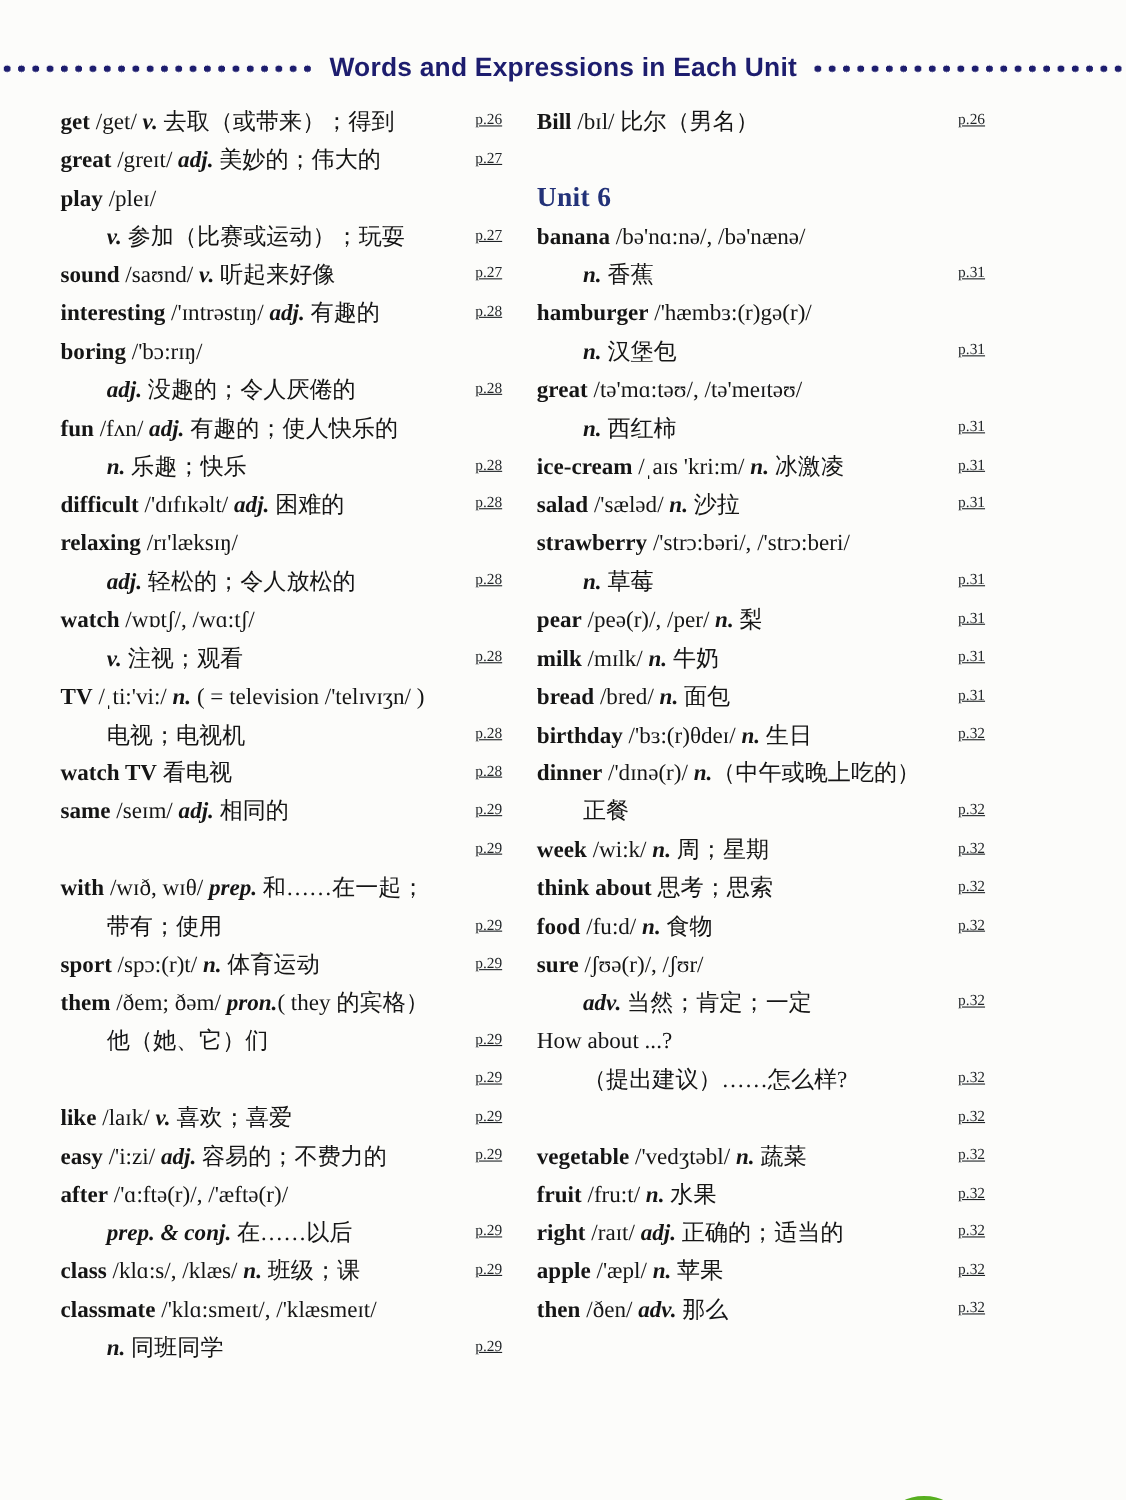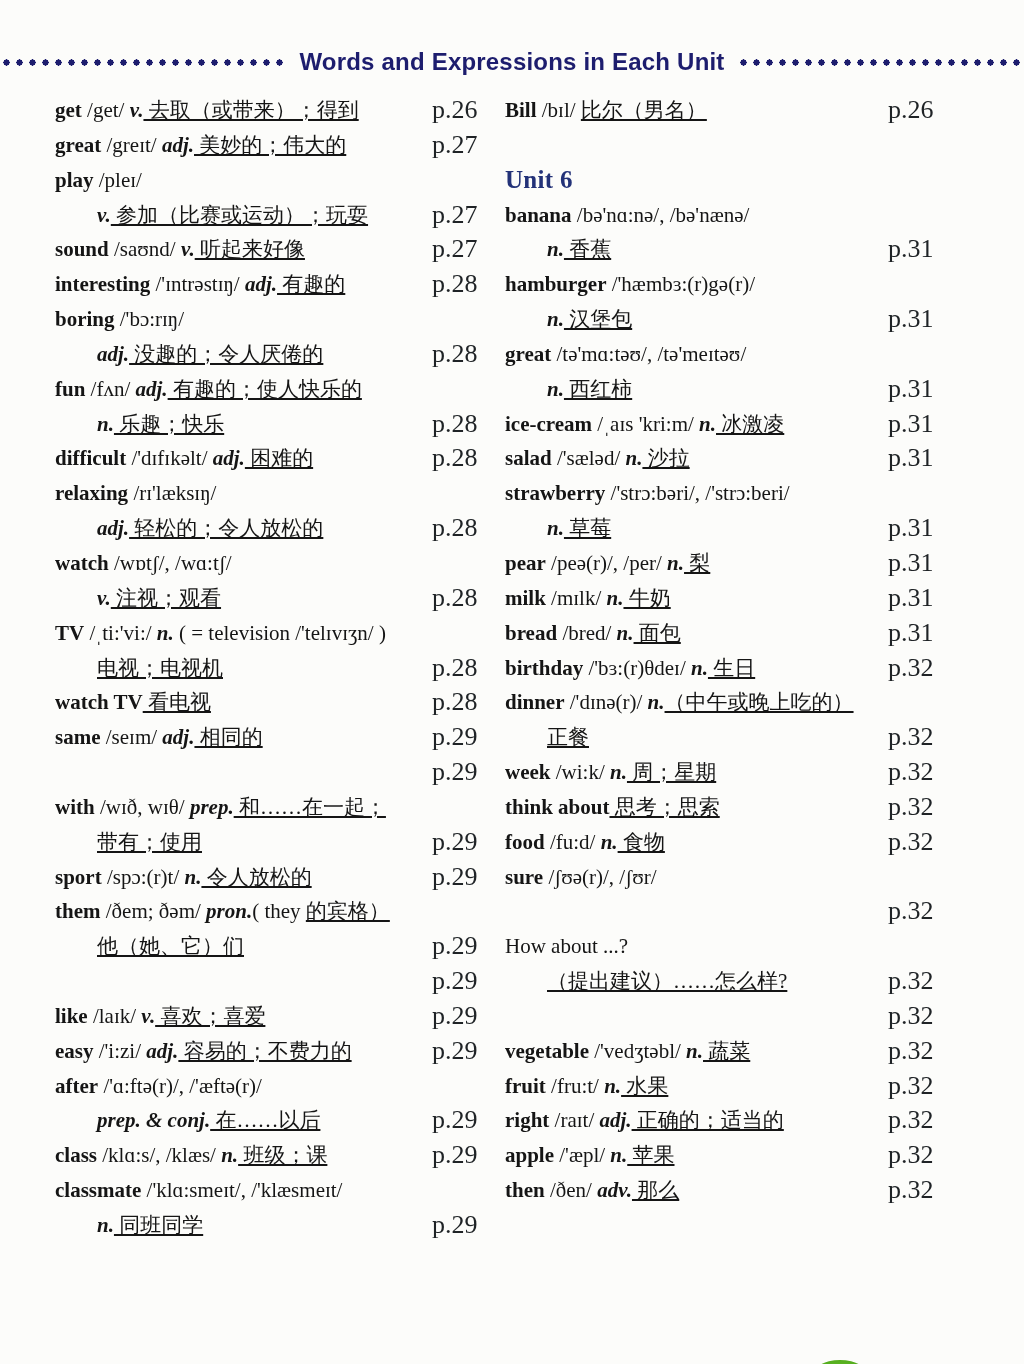--- a/index.html
+++ b/index.html
@@ -26,34 +26,34 @@
   .dots.right{margin-left:12px;}
   .page-title{
     font-family:"Liberation Sans","DejaVu Sans",sans-serif;
     font-weight:700;font-size:24px;letter-spacing:.2px;
     color:var(--navy);white-space:nowrap;
   }
   :root{--navy:#1d1d6e;--unitblue:#233278;}
   
   .col{position:absolute;top:93px;}
   .col-left{left:55px;width:440px;}
-  .col-right{left:505px;width:445px;}
+  .col-right{left:488px;width:445px;}
   .row{
     position:relative;height:34.85px;line-height:34.85px;
     font-size:21px;white-space:nowrap;
   }
   .row .text{display:inline-block;}
   .row.indent .text{padding-left:42px;}
-  .page{position:absolute;top:0;font-size:26px;color:#1f2326;}
+  .page{position:absolute;top:0;font-size:14px;color:#1f2326;text-decoration:underline;}
   .col-left .page{left:377px;}
   .col-right .page{left:383px;}
   .seg-hw{font-weight:700;}
   .seg-ph{font-weight:400;}
   .seg-pos{font-style:italic;font-weight:600;}
-  .seg-cn{font-weight:500;text-decoration:underline;}
+  .seg-cn{font-weight:500;}
   .seg-txt{font-weight:400;}
   .unit-heading{
     font-weight:700;font-size:25px;color:var(--unitblue);
     letter-spacing:.3px;
   }
   
   .badge{
     position:absolute;left:811px;top:1360px;width:58px;height:35px;
     border-radius:50%;
     background:radial-gradient(ellipse at 50% 45%, #6cc22f 0%, #54ad1d 60%, #3e9212 100%);
@@ -88,21 +88,21 @@
     <div class="row indent"><span class="text"><span class="seg-pos">adj.</span><span class="seg-cn"> 轻松的；令人放松的</span></span><span class="page">p.28</span></div>
     <div class="row"><span class="text"><span class="seg-hw">watch</span><span class="seg-ph"> /wɒtʃ/, /wɑ:tʃ/</span></span></div>
     <div class="row indent"><span class="text"><span class="seg-pos">v.</span><span class="seg-cn"> 注视；观看</span></span><span class="page">p.28</span></div>
     <div class="row"><span class="text"><span class="seg-hw">TV</span><span class="seg-ph"> /ˌti:'vi:/ </span><span class="seg-pos">n.</span><span class="seg-txt"> ( = television /'telɪvɪʒn/ )</span></span></div>
     <div class="row indent"><span class="text"><span class="seg-cn">电视；电视机</span></span><span class="page">p.28</span></div>
     <div class="row"><span class="text"><span class="seg-hw">watch TV</span><span class="seg-cn"> 看电视</span></span><span class="page">p.28</span></div>
     <div class="row"><span class="text"><span class="seg-hw">same</span><span class="seg-ph"> /seɪm/ </span><span class="seg-pos">adj.</span><span class="seg-cn"> 相同的</span></span><span class="page">p.29</span></div>
     <div class="row"><span class="page">p.29</span></div>
     <div class="row"><span class="text"><span class="seg-hw">with</span><span class="seg-ph"> /wɪð, wɪθ/ </span><span class="seg-pos">prep.</span><span class="seg-cn"> 和……在一起；</span></span></div>
     <div class="row indent"><span class="text"><span class="seg-cn">带有；使用</span></span><span class="page">p.29</span></div>
-    <div class="row"><span class="text"><span class="seg-hw">sport</span><span class="seg-ph"> /spɔ:(r)t/ </span><span class="seg-pos">n.</span><span class="seg-cn"> 令人放松的</span></span><span class="page">p.29</span></div>
+    <div class="row"><span class="text"><span class="seg-hw">sport</span><span class="seg-ph"> /spɔ:(r)t/ </span><span class="seg-pos">n.</span><span class="seg-cn"> 体育运动</span></span><span class="page">p.29</span></div>
     <div class="row"><span class="text"><span class="seg-hw">them</span><span class="seg-ph"> /ðem; ðəm/ </span><span class="seg-pos">pron.</span><span class="seg-txt">( they </span><span class="seg-cn">的宾格）</span></span></div>
     <div class="row indent"><span class="text"><span class="seg-cn">他（她、它）们</span></span><span class="page">p.29</span></div>
     <div class="row"><span class="page">p.29</span></div>
     <div class="row"><span class="text"><span class="seg-hw">like</span><span class="seg-ph"> /laɪk/ </span><span class="seg-pos">v.</span><span class="seg-cn"> 喜欢；喜爱</span></span><span class="page">p.29</span></div>
     <div class="row"><span class="text"><span class="seg-hw">easy</span><span class="seg-ph"> /'i:zi/ </span><span class="seg-pos">adj.</span><span class="seg-cn"> 容易的；不费力的</span></span><span class="page">p.29</span></div>
     <div class="row"><span class="text"><span class="seg-hw">after</span><span class="seg-ph"> /'ɑ:ftə(r)/, /'æftə(r)/</span></span></div>
     <div class="row indent"><span class="text"><span class="seg-pos">prep. &amp; conj.</span><span class="seg-cn"> 在……以后</span></span><span class="page">p.29</span></div>
     <div class="row"><span class="text"><span class="seg-hw">class</span><span class="seg-ph"> /klɑ:s/, /klæs/ </span><span class="seg-pos">n.</span><span class="seg-cn"> 班级；课</span></span><span class="page">p.29</span></div>
     <div class="row"><span class="text"><span class="seg-hw">classmate</span><span class="seg-ph"> /'klɑ:smeɪt/, /'klæsmeɪt/</span></span></div>
     <div class="row indent"><span class="text"><span class="seg-pos">n.</span><span class="seg-cn"> 同班同学</span></span><span class="page">p.29</span></div>
@@ -124,21 +124,21 @@
     <div class="row"><span class="text"><span class="seg-hw">pear</span><span class="seg-ph"> /peə(r)/, /per/ </span><span class="seg-pos">n.</span><span class="seg-cn"> 梨</span></span><span class="page">p.31</span></div>
     <div class="row"><span class="text"><span class="seg-hw">milk</span><span class="seg-ph"> /mɪlk/ </span><span class="seg-pos">n.</span><span class="seg-cn"> 牛奶</span></span><span class="page">p.31</span></div>
     <div class="row"><span class="text"><span class="seg-hw">bread</span><span class="seg-ph"> /bred/ </span><span class="seg-pos">n.</span><span class="seg-cn"> 面包</span></span><span class="page">p.31</span></div>
     <div class="row"><span class="text"><span class="seg-hw">birthday</span><span class="seg-ph"> /'bɜ:(r)θdeɪ/ </span><span class="seg-pos">n.</span><span class="seg-cn"> 生日</span></span><span class="page">p.32</span></div>
     <div class="row"><span class="text"><span class="seg-hw">dinner</span><span class="seg-ph"> /'dɪnə(r)/ </span><span class="seg-pos">n.</span><span class="seg-cn">（中午或晚上吃的）</span></span></div>
     <div class="row indent"><span class="text"><span class="seg-cn">正餐</span></span><span class="page">p.32</span></div>
     <div class="row"><span class="text"><span class="seg-hw">week</span><span class="seg-ph"> /wi:k/ </span><span class="seg-pos">n.</span><span class="seg-cn"> 周；星期</span></span><span class="page">p.32</span></div>
     <div class="row"><span class="text"><span class="seg-hw">think about</span><span class="seg-cn"> 思考；思索</span></span><span class="page">p.32</span></div>
     <div class="row"><span class="text"><span class="seg-hw">food</span><span class="seg-ph"> /fu:d/ </span><span class="seg-pos">n.</span><span class="seg-cn"> 食物</span></span><span class="page">p.32</span></div>
     <div class="row"><span class="text"><span class="seg-hw">sure</span><span class="seg-ph"> /ʃʊə(r)/, /ʃʊr/</span></span></div>
-    <div class="row indent"><span class="page">p.32</span></div>
+    <div class="row indent"><span class="text"><span class="seg-pos">adv.</span><span class="seg-cn"> 当然；肯定；一定</span></span><span class="page">p.32</span></div>
     <div class="row"><span class="text"><span class="seg-txt">How about ...?</span></span></div>
     <div class="row indent"><span class="text"><span class="seg-cn">（提出建议）……怎么样?</span></span><span class="page">p.32</span></div>
     <div class="row indent"><span class="page">p.32</span></div>
     <div class="row"><span class="text"><span class="seg-hw">vegetable</span><span class="seg-ph"> /'vedʒtəbl/ </span><span class="seg-pos">n.</span><span class="seg-cn"> 蔬菜</span></span><span class="page">p.32</span></div>
     <div class="row"><span class="text"><span class="seg-hw">fruit</span><span class="seg-ph"> /fru:t/ </span><span class="seg-pos">n.</span><span class="seg-cn"> 水果</span></span><span class="page">p.32</span></div>
     <div class="row"><span class="text"><span class="seg-hw">right</span><span class="seg-ph"> /raɪt/ </span><span class="seg-pos">adj.</span><span class="seg-cn"> 正确的；适当的</span></span><span class="page">p.32</span></div>
     <div class="row"><span class="text"><span class="seg-hw">apple</span><span class="seg-ph"> /'æpl/ </span><span class="seg-pos">n.</span><span class="seg-cn"> 苹果</span></span><span class="page">p.32</span></div>
     <div class="row"><span class="text"><span class="seg-hw">then</span><span class="seg-ph"> /ðen/ </span><span class="seg-pos">adv.</span><span class="seg-cn"> 那么</span></span><span class="page">p.32</span></div>
   </div>
 

